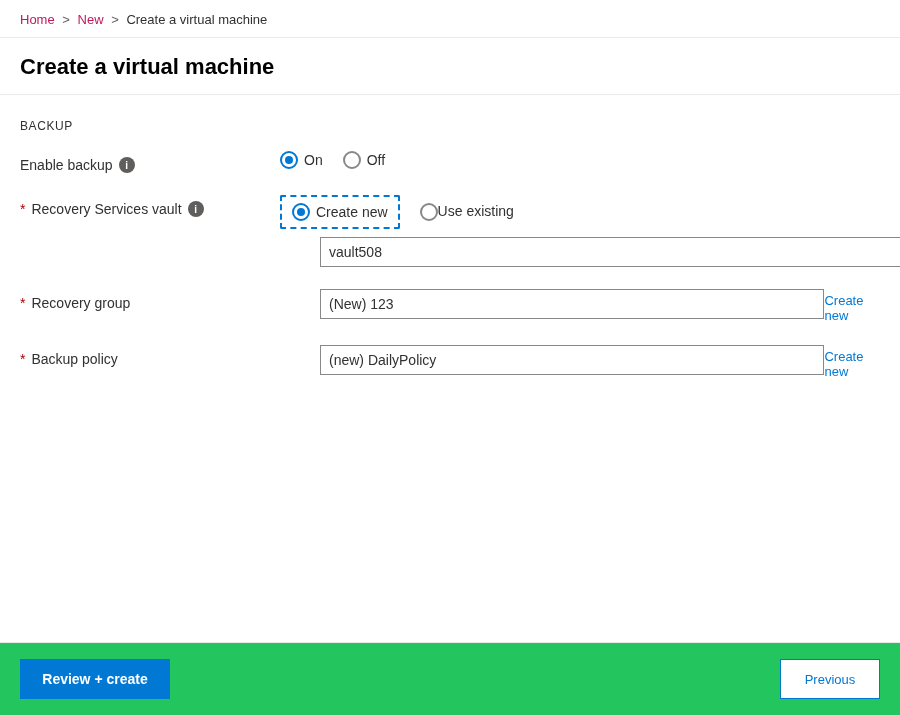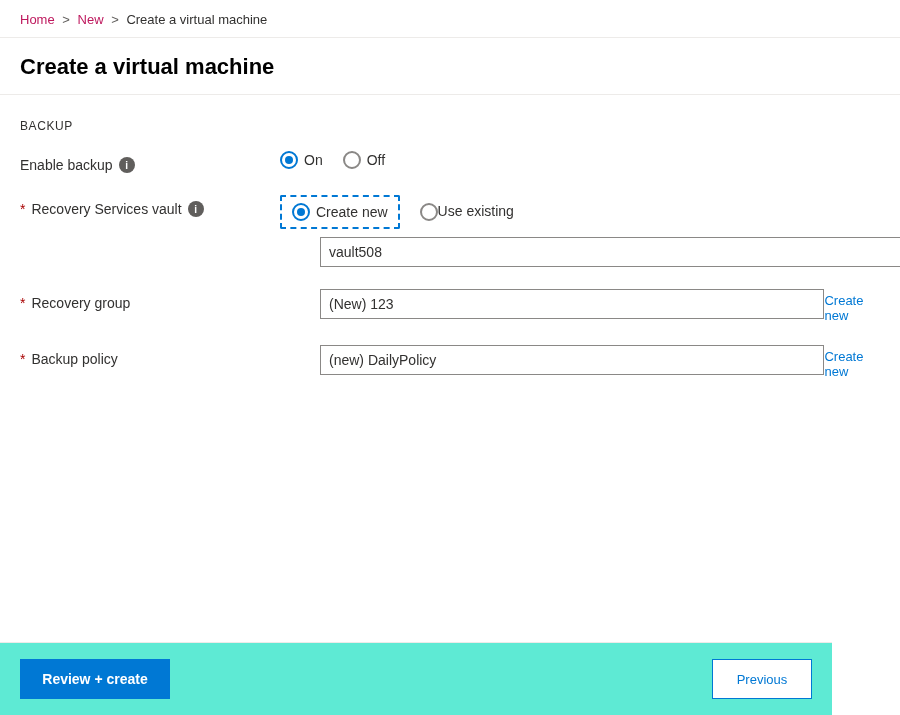--- a/index.html
+++ b/index.html
@@ -198,22 +198,22 @@
     
     .input-with-link {
       display: flex;
     }
 
     
     .footer {
       position: fixed;
       bottom: 0;
       left: 0;
-      width: 832px;
-      background: #5eead4;
+      width: 900px;
+      background: #22c55e;
       border-top: 1px solid #edebe9;
       padding: 16px 20px;
       display: flex;
       align-items: center;
       gap: 12px;
     }
 
     .btn-primary {
       background: #0078d4;
       color: #fff;

